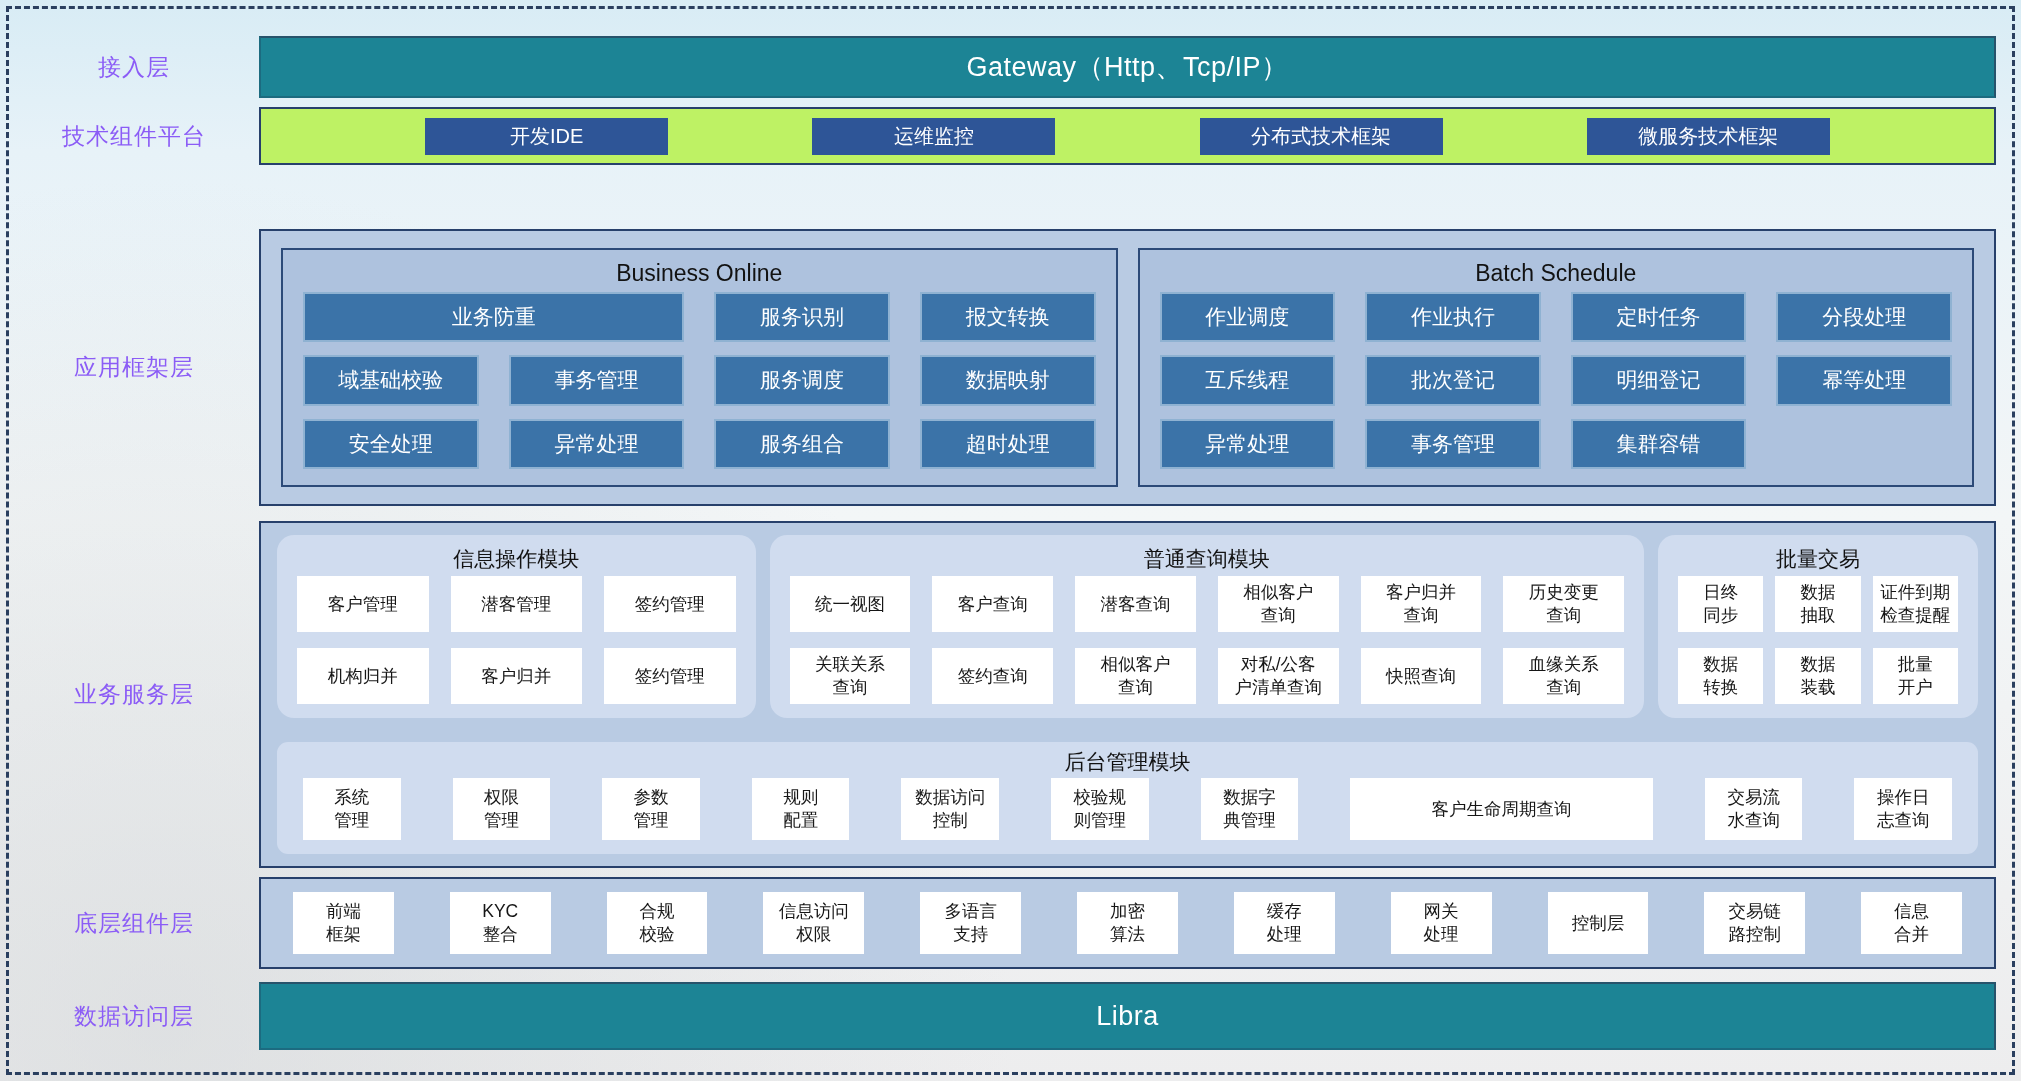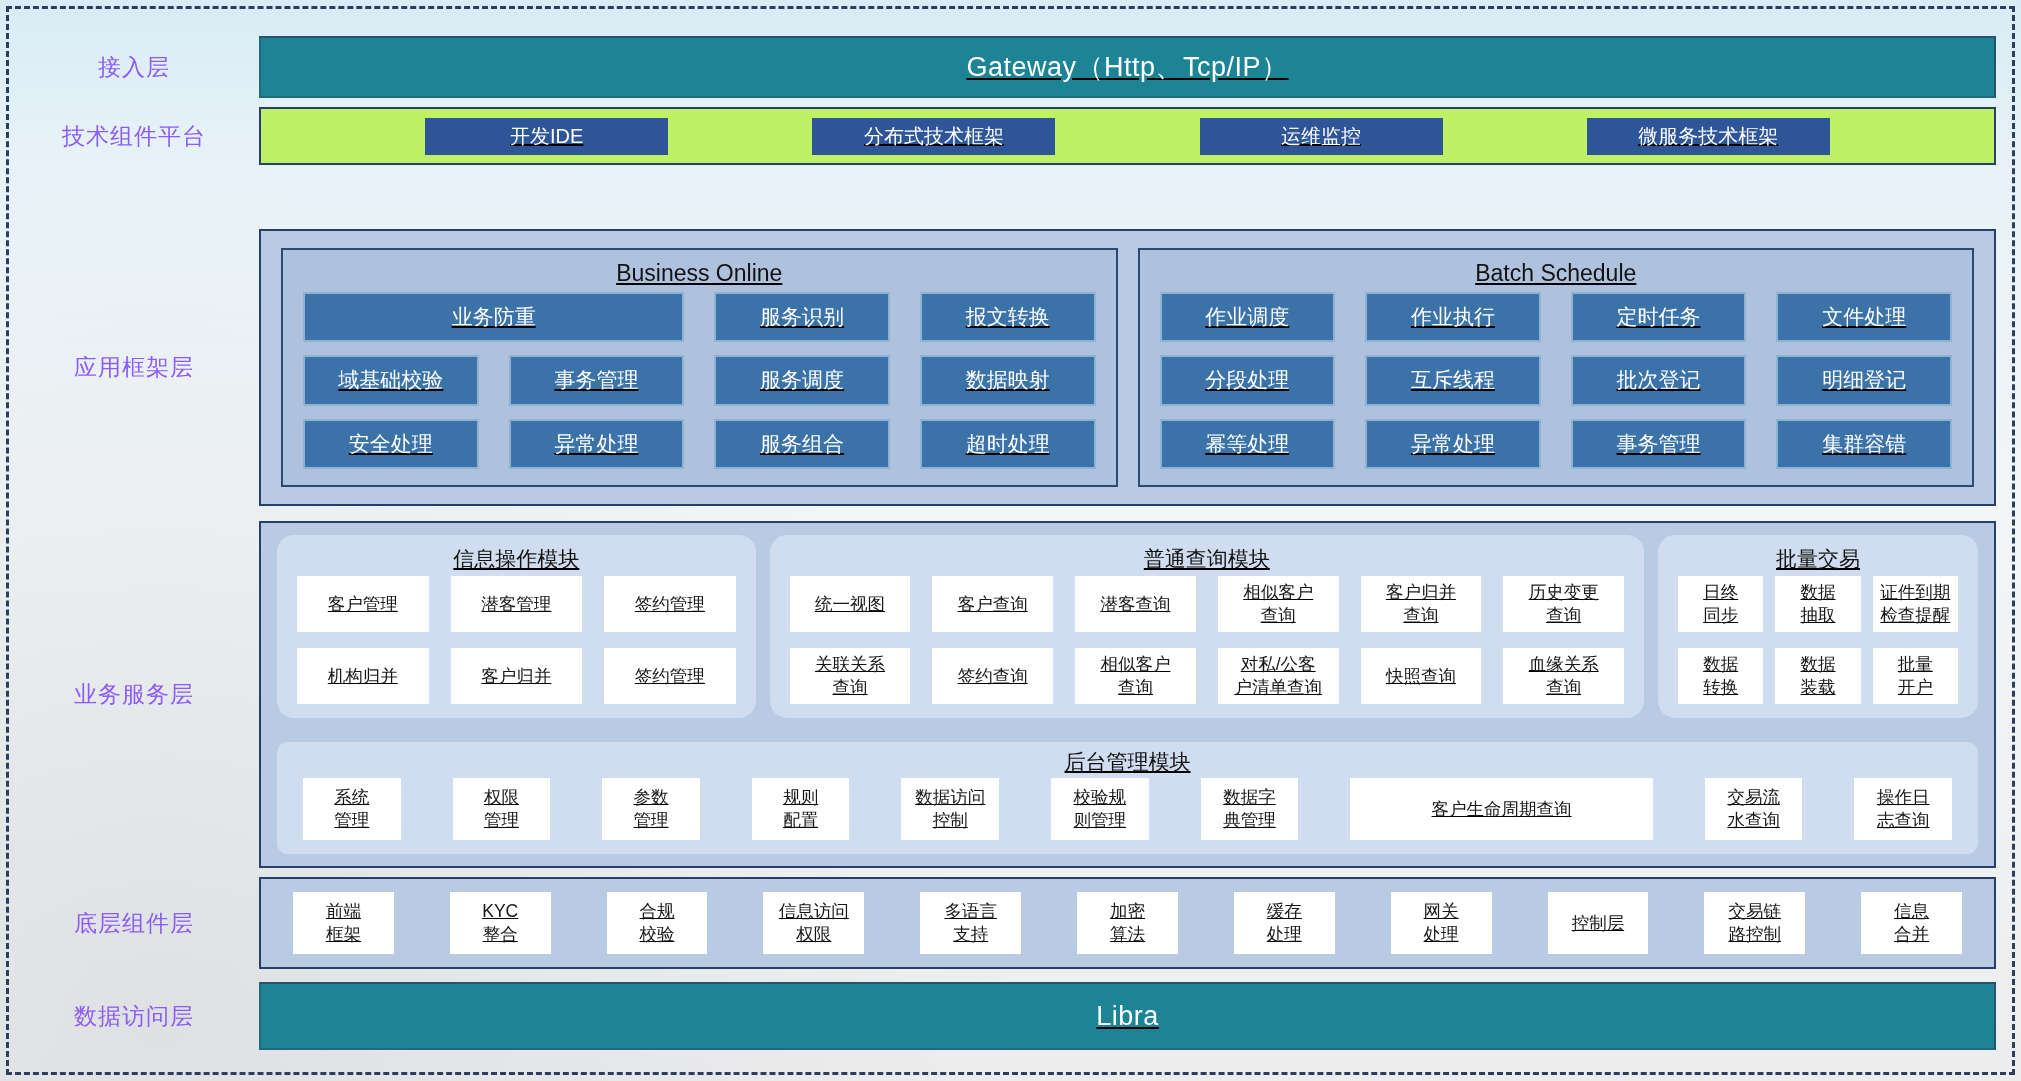--- a/index.html
+++ b/index.html
@@ -17,21 +17,21 @@
     border: 3px dashed #2a3f5f;
     padding: 15px 16px 0 0;
   }
   .row { display: flex; align-items: stretch; }
   .label-col {
     width: 250px; flex: none;
     display: flex; align-items: center; justify-content: center;
     font-size: 23px; color: #8b5cf6; letter-spacing: 1px;
     white-space: nowrap;
   }
-  .content-col { flex: 1; min-width: 0; text-decoration: underline; }
+  .content-col { flex: 1; min-width: 0; }
 
   .row-access  { height: 62px;  margin-top: 12px; }
   .row-tech    { height: 58px;  margin-top: 9px;  }
   .row-app     { height: 277px; margin-top: 64px; }
   .row-biz     { height: 347px; margin-top: 15px; }
   .row-base    { height: 92px;  margin-top: 9px;  }
   .row-dataacc { height: 68px;  margin-top: 13px; }
 
   .teal-bar {
     height: 100%;
@@ -147,22 +147,22 @@
       <div class="teal-bar">Gateway（Http、Tcp/IP）</div>
     </div>
   </div>
 
   <div class="row row-tech">
     <div class="label-col">技术组件平台</div>
     <div class="content-col">
       <div class="tech-panel">
 
       <div class="tech-btn">开发IDE</div>
+          <div class="tech-btn">运维监控</div>
           <div class="tech-btn">分布式技术框架</div>
-          <div class="tech-btn">运维监控</div>
           <div class="tech-btn">微服务技术框架</div>
         </div>
     </div>
   </div>
 
   <div class="row row-app">
     <div class="label-col">应用框架层</div>
     <div class="content-col">
       <div class="app-container">
         <div class="app-panel">
@@ -182,21 +182,20 @@
               <div class="app-btn">超时处理</div>
             </div>
         </div>
         <div class="app-panel">
           <div class="app-title">Batch Schedule</div>
           <div class="app-grid">
 
           <div class="app-btn">作业调度</div>
               <div class="app-btn">作业执行</div>
               <div class="app-btn">定时任务</div>
-              <div class="app-btn">文件处理</div>
               <div class="app-btn">分段处理</div>
               <div class="app-btn">互斥线程</div>
               <div class="app-btn">批次登记</div>
               <div class="app-btn">明细登记</div>
               <div class="app-btn">幂等处理</div>
               <div class="app-btn">异常处理</div>
               <div class="app-btn">事务管理</div>
               <div class="app-btn">集群容错</div>
             </div>
         </div>

